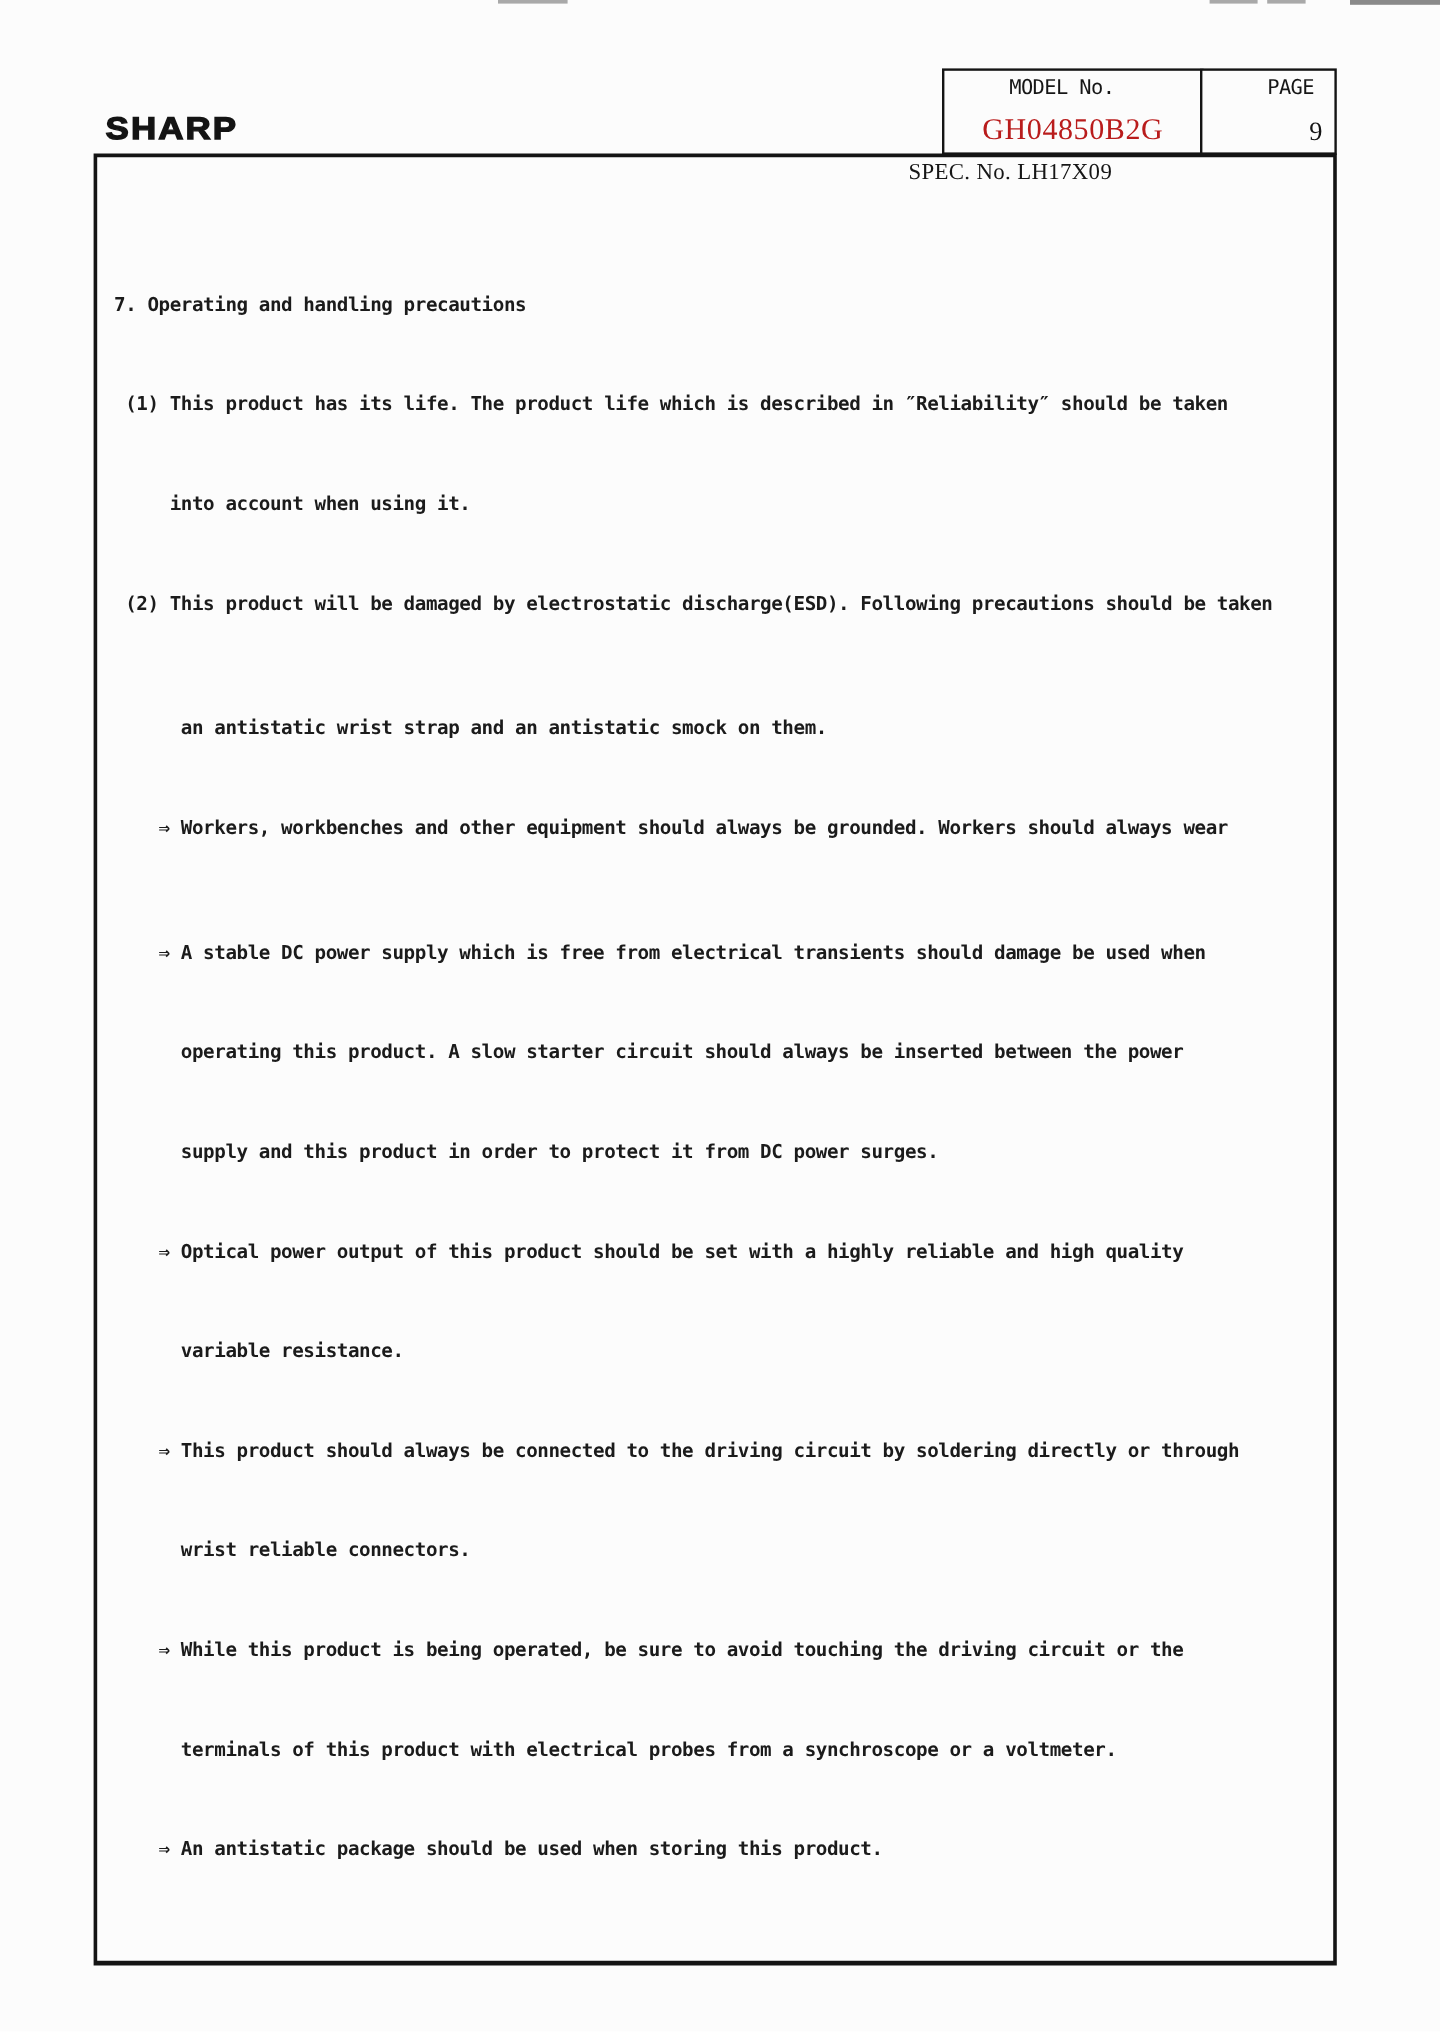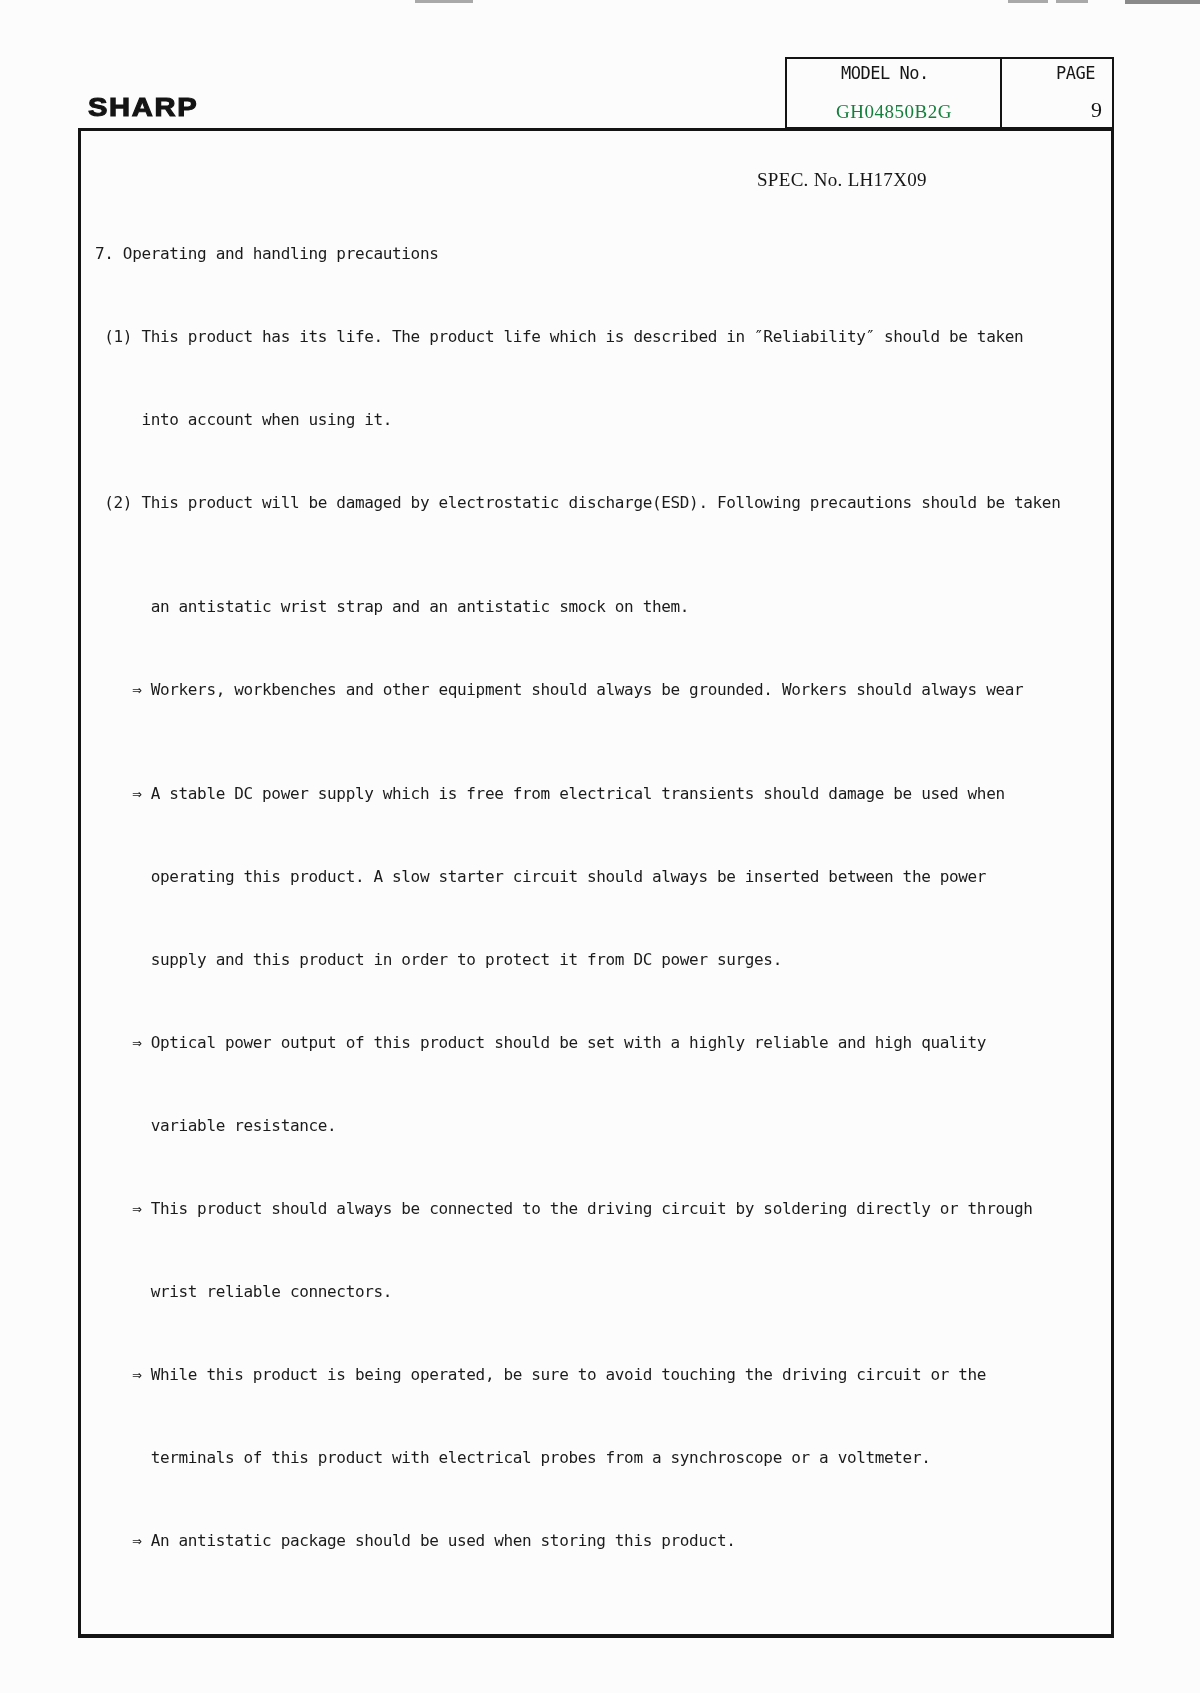--- a/index.html
+++ b/index.html
@@ -27,47 +27,46 @@
   .page-box {
     position:absolute; left:1000px; top:57px; width:114px; height:72px;
     border:2.5px solid #141414; box-sizing:border-box; background:#fcfcfc;
   }
   .box-label {
     position:absolute; top:4px; left:6px;
     font-size:17px; letter-spacing:-0.5px; color:#161616;margin-left:48px;
   }
   .model-value {
     position:absolute; bottom:4px; left:0; width:100%; text-align:center;
-    font-family:"Liberation Serif",serif; font-size:19px; letter-spacing:0.5px;
-    color:#15803d;
+    font-family:"Liberation Serif",serif; font-size:25px; letter-spacing:0.5px;
+    color:#b91c1c;
   }
   .page-value {
     position:absolute; bottom:4px; right:10px;
     font-family:"Liberation Serif",serif; font-size:22px; color:#141414;
   }
 
   .main-box {
     position:absolute; left:78px; top:128px; width:1036px; height:1510px;
     border:3px solid #141414; border-bottom-width:4px;
     box-sizing:border-box;
   }
 
   .spec-no {
     position:absolute; left:757px; top:133px;
     font-family:"Liberation Serif",serif; font-size:19px; letter-spacing:0.3px;
     color:#161616;
-    margin-top:36px;
   }
 
   .doc {
     position:absolute; left:95px; top:161px;
     font-size:16px; line-height:20.75px; letter-spacing:-0.35px;
     white-space:pre; color:#1b1b1b;
   }
-  .doc .text-line { white-space:pre; min-height:20.75px; }
+  .doc .text-line { white-space:pre; min-height:20.75px;font-weight:bold; }
 </style>
 </head>
 <body>
 
 <div class="page">
 
   <div class="artifact" style="left:415px; width:58px;"></div>
   <div class="artifact" style="left:1008px; width:40px;"></div>
   <div class="artifact" style="left:1056px; width:32px;"></div>
   <div class="artifact dark" style="left:1125px; width:75px; height:4px;"></div>

